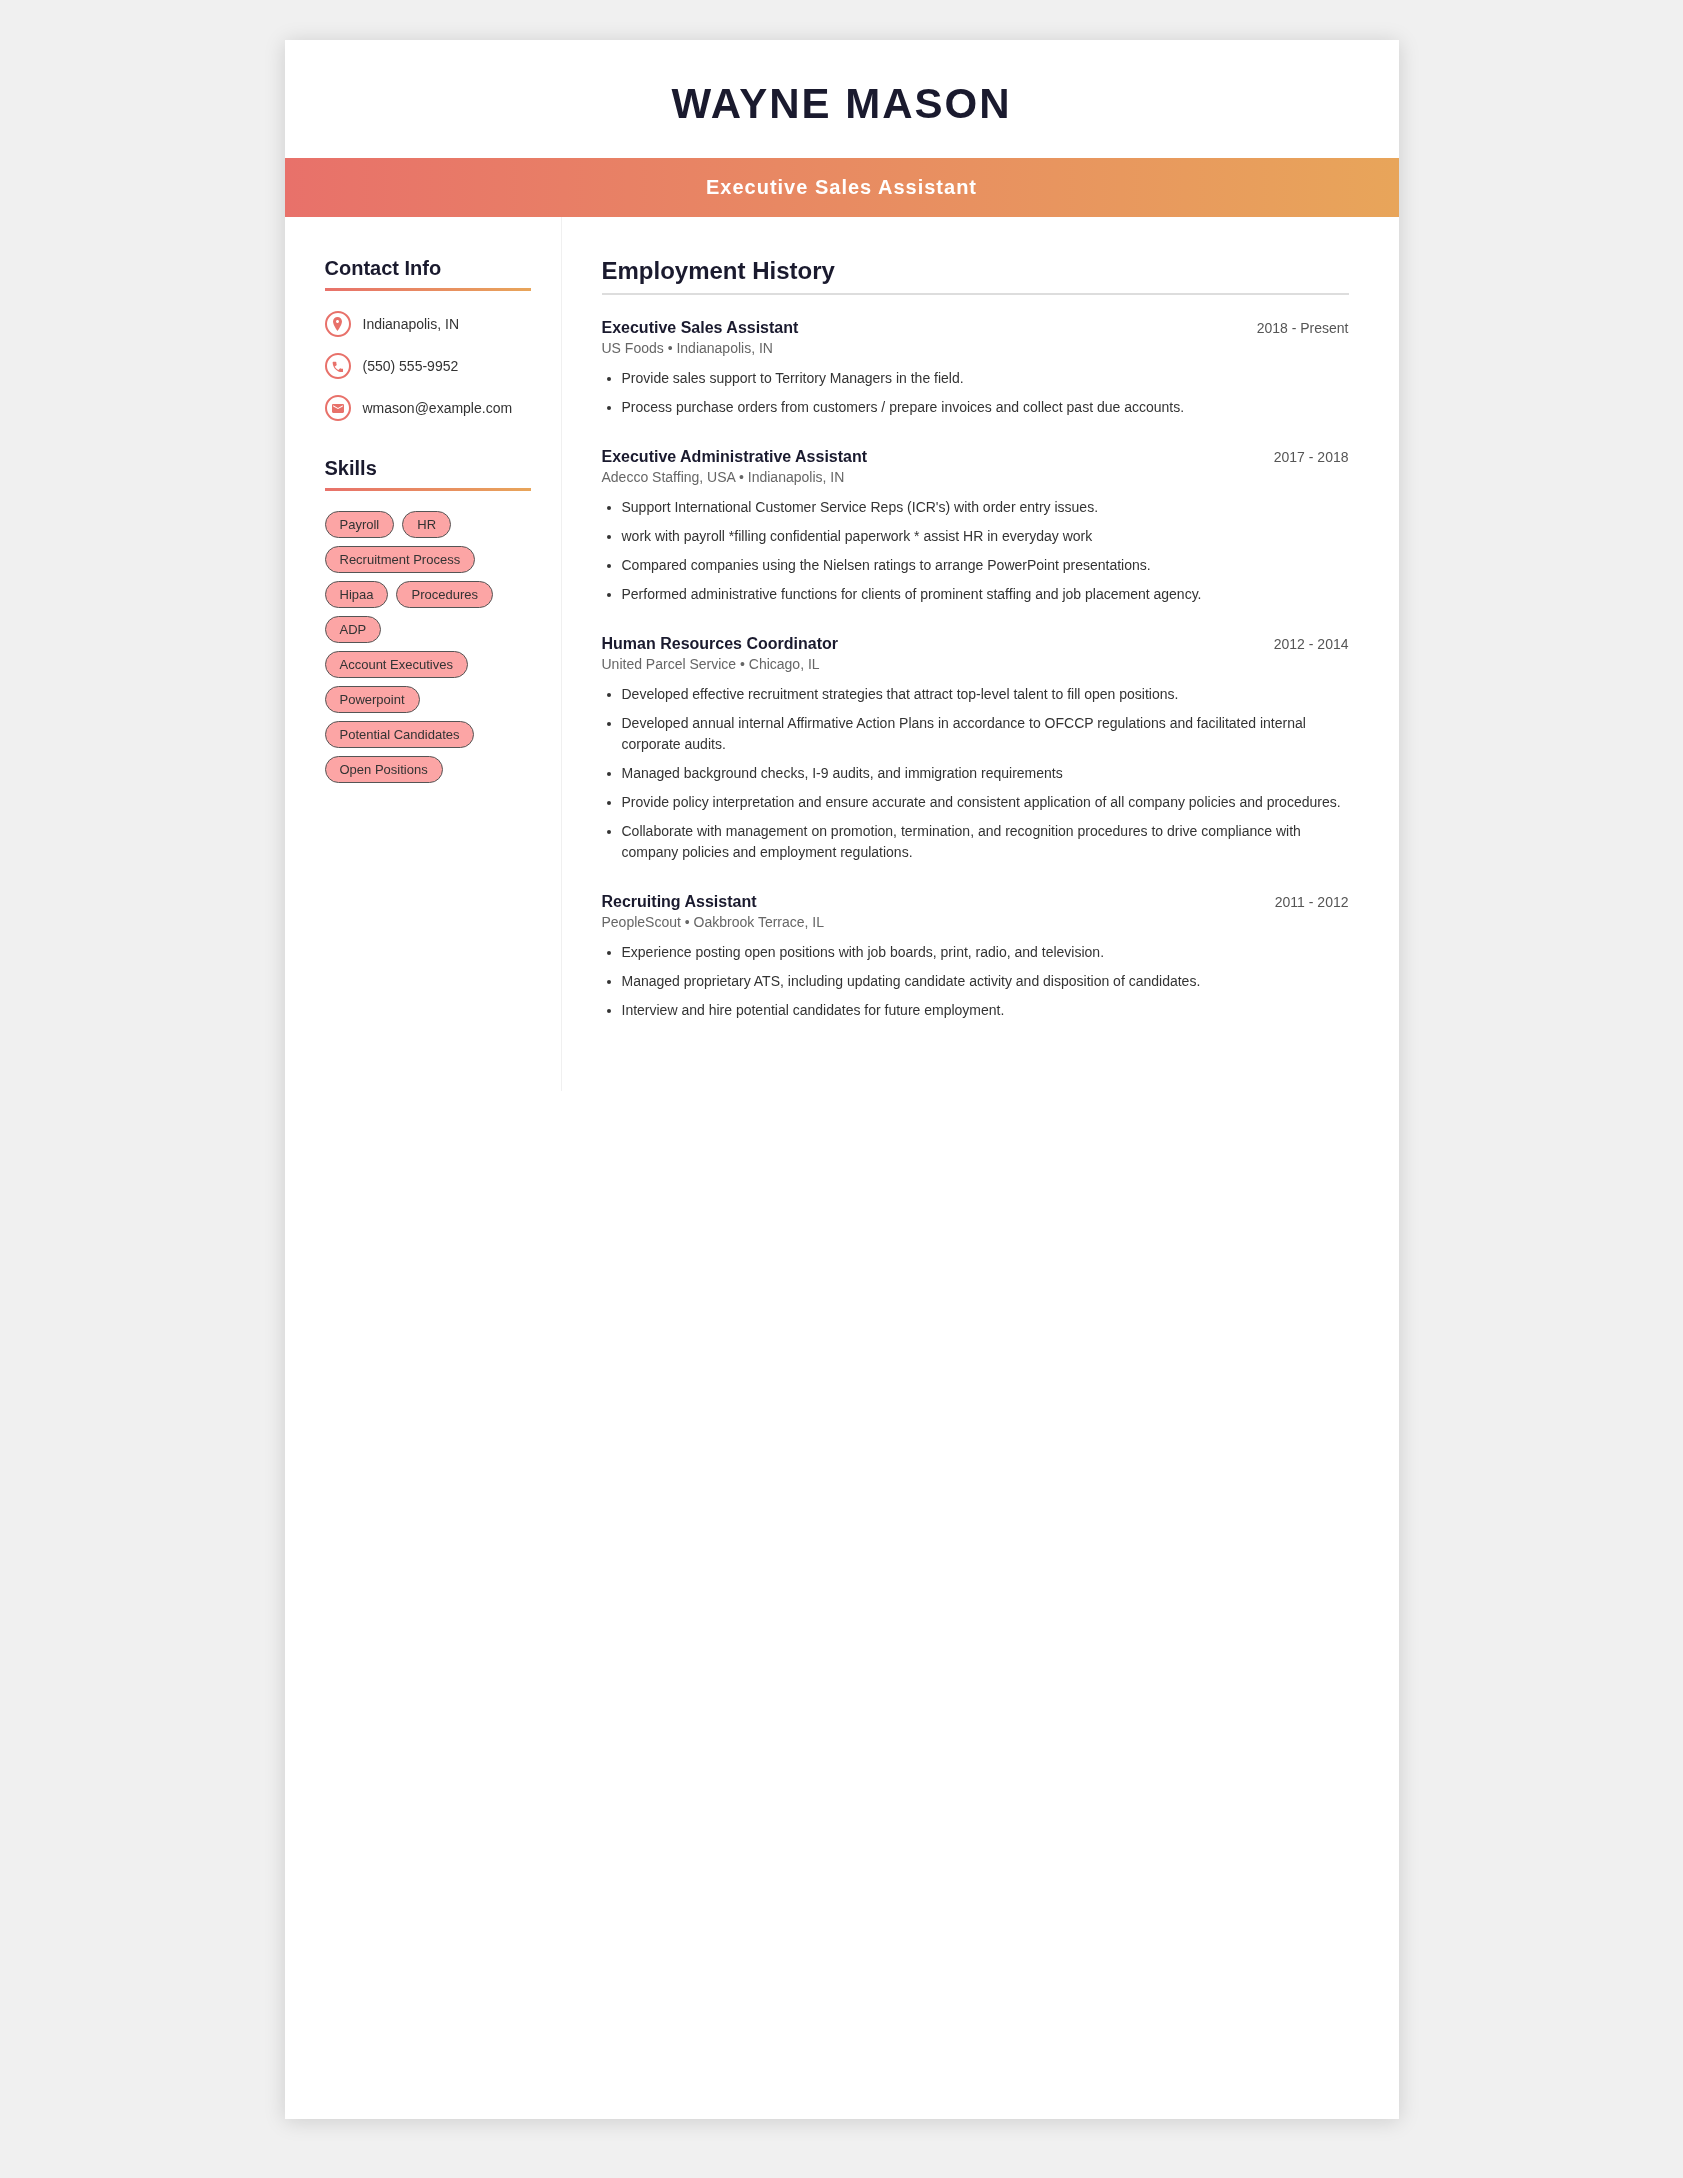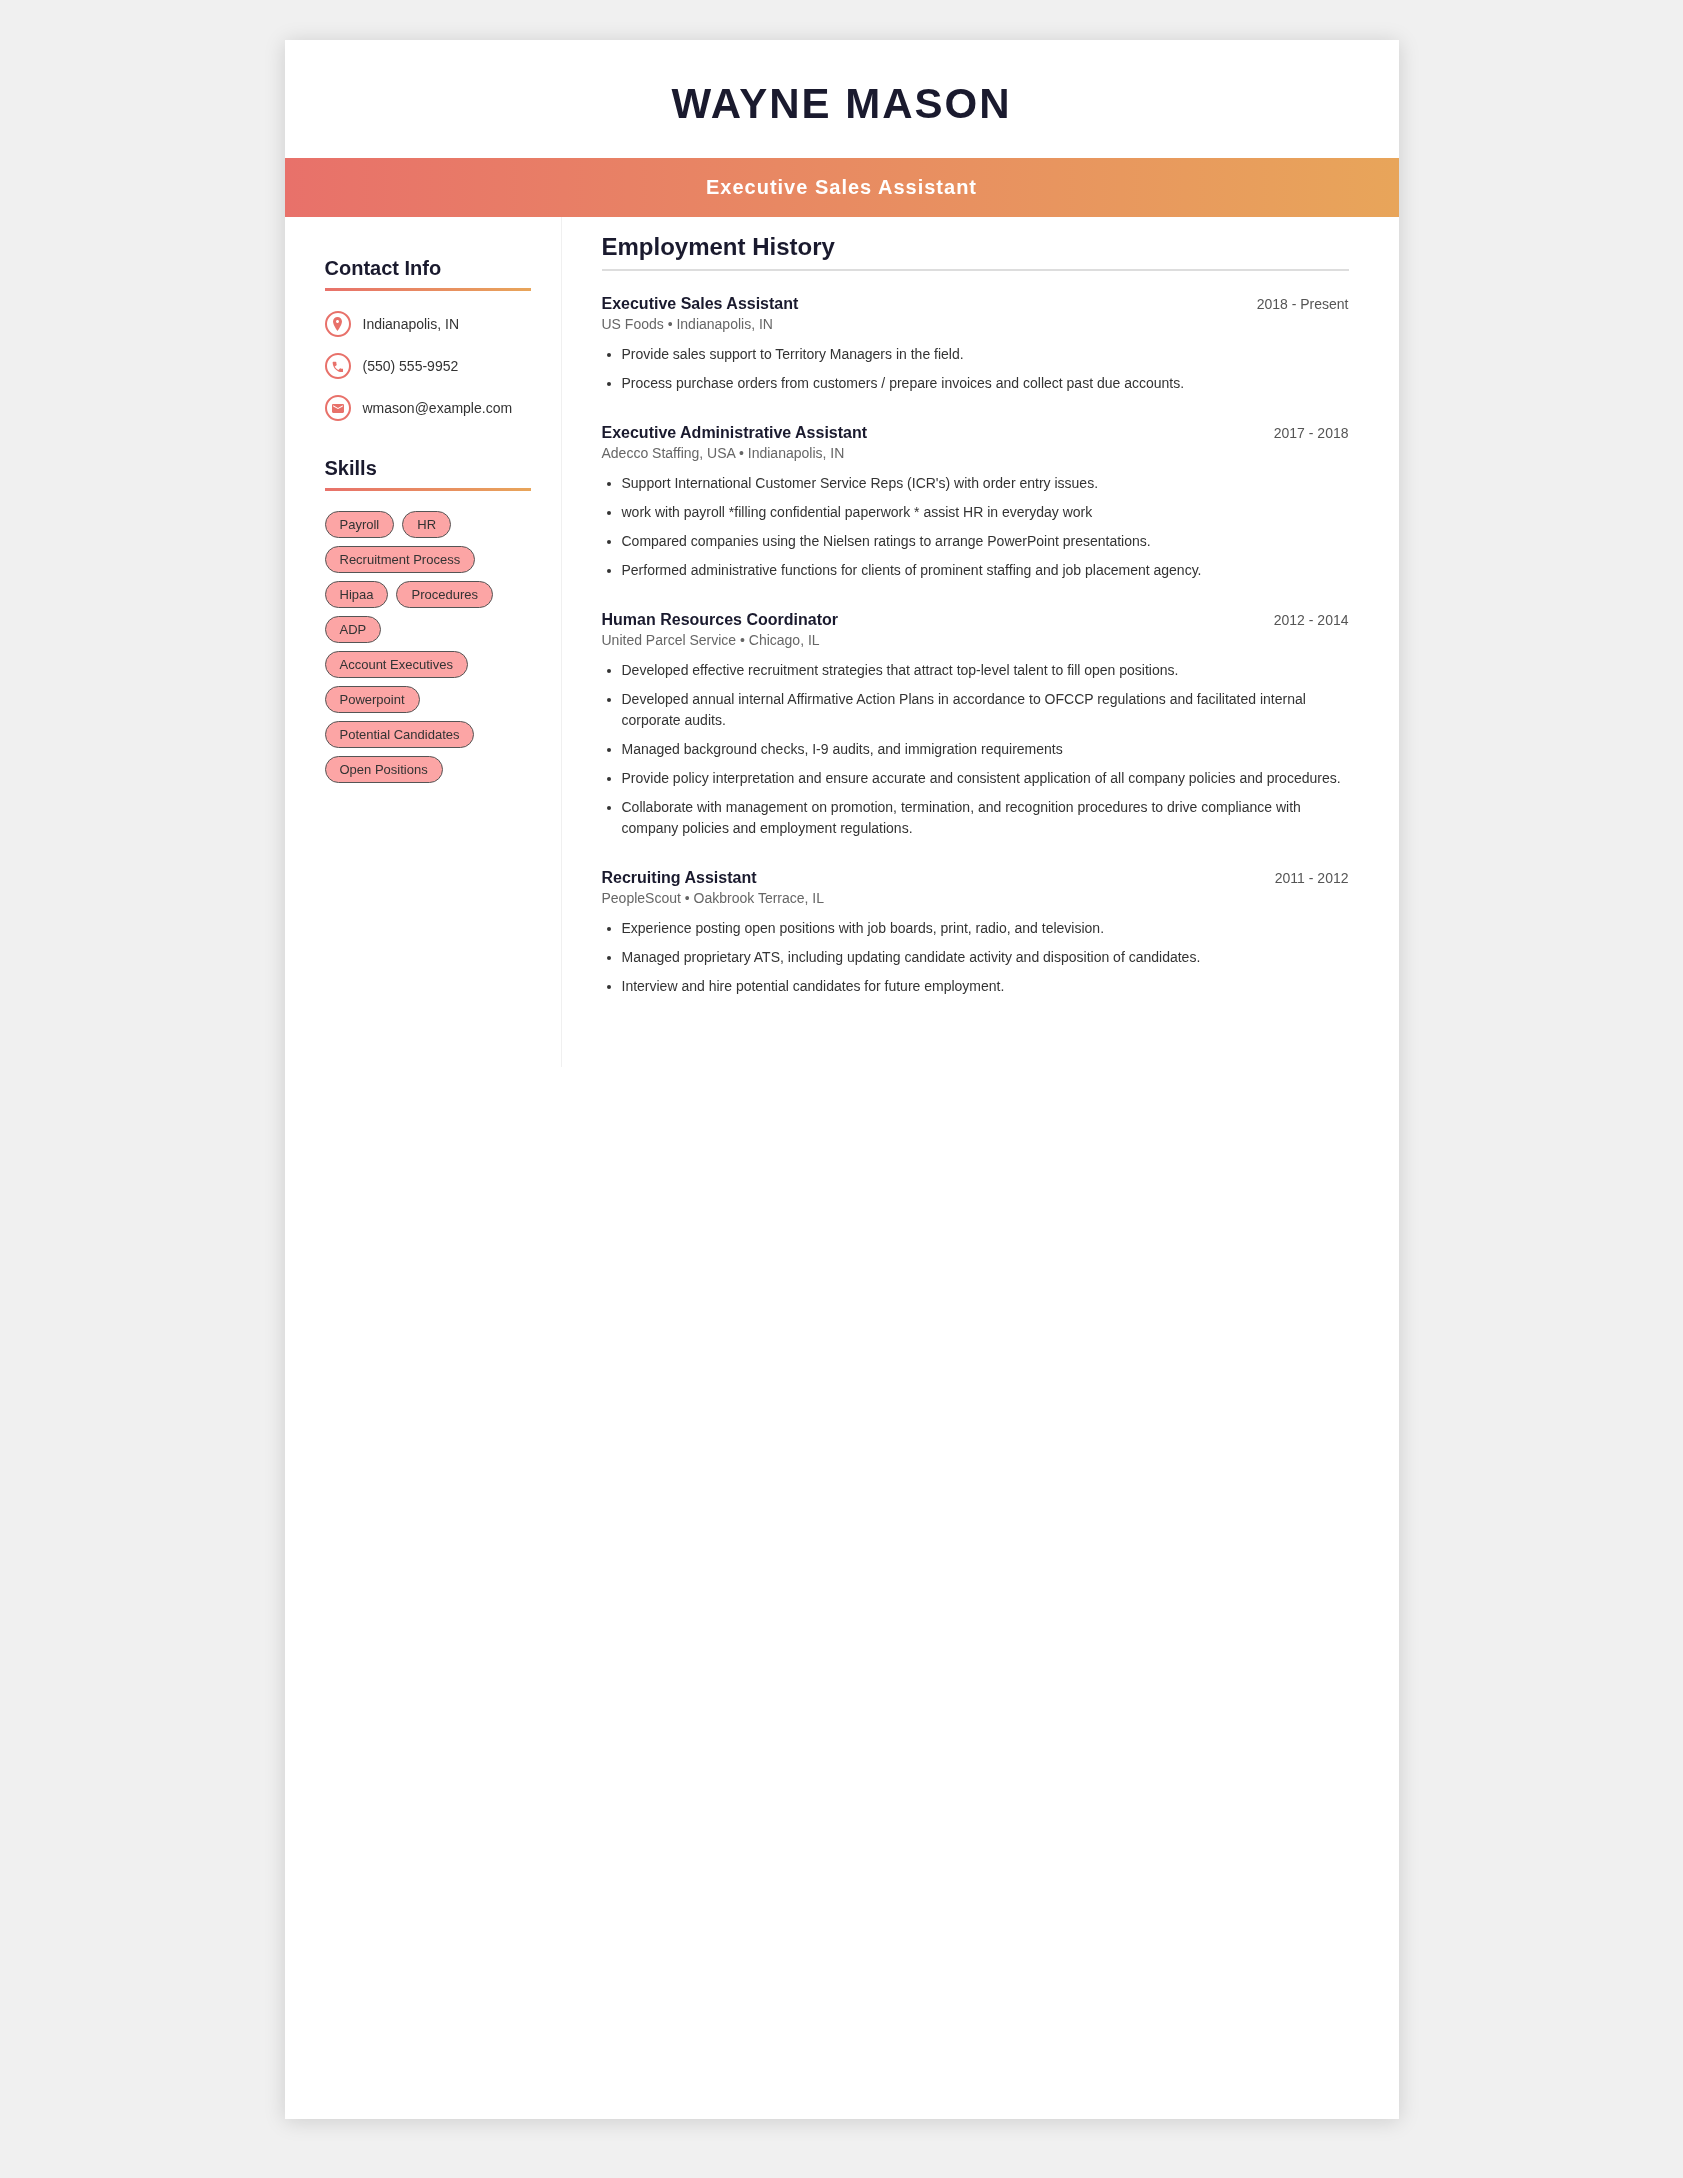--- a/index.html
+++ b/index.html
@@ -46,21 +46,21 @@
       padding: 0;
     }
     .sidebar {
       width: 277px;
       min-width: 277px;
       padding: 40px 30px 40px 40px;
       border-right: 1px solid #f0f0f0;
     }
     .main {
       flex: 1;
-      padding: 16px 50px 40px 40px;
+      padding: 40px 50px 40px 40px;
     }
     .section-title {
       font-size: 20px;
       font-weight: 700;
       color: #1a1a2e;
       margin-bottom: 8px;
     }
     .section-divider {
       height: 3px;
       background: linear-gradient(to right, #e8716a, #e8a55a);

